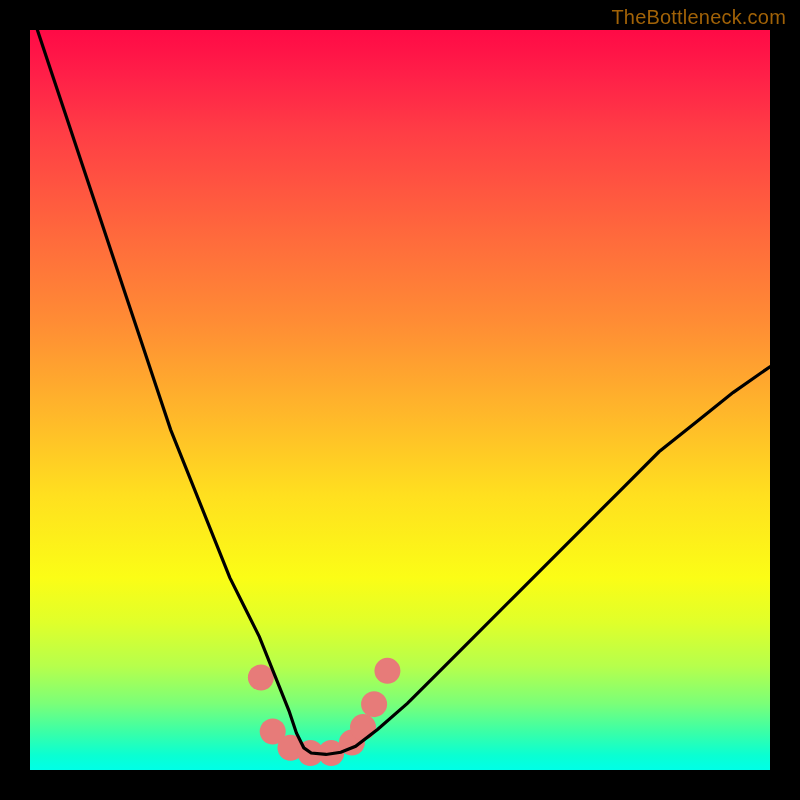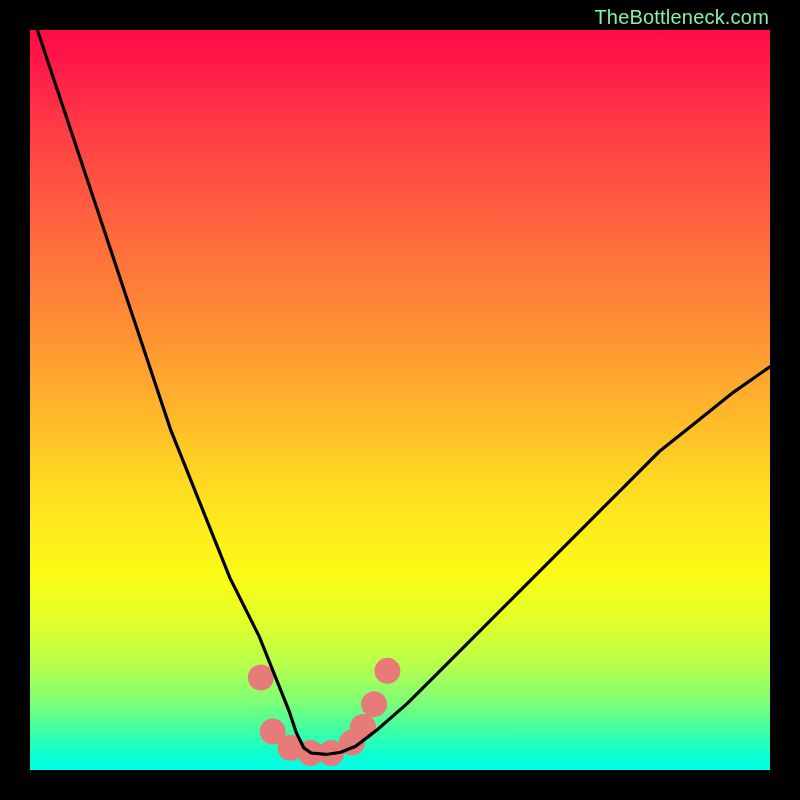--- a/index.html
+++ b/index.html
@@ -7,22 +7,22 @@
     padding: 0;
     width: 800px;
     height: 800px;
     background: #000000;
     position: relative;
     font-family: Arial, sans-serif;
   }
   .watermark {
     position: absolute;
     top: 6px;
-    right: 31px;
-    color: #86efac;
+    right: 14px;
+    color: #a16207;
     font-size: 20px;
     font-weight: 500;
     z-index: 10;
     letter-spacing: 0.2px;
   }
   .plot-area {
     position: absolute;
     left: 30px;
     top: 30px;
     width: 740px;

